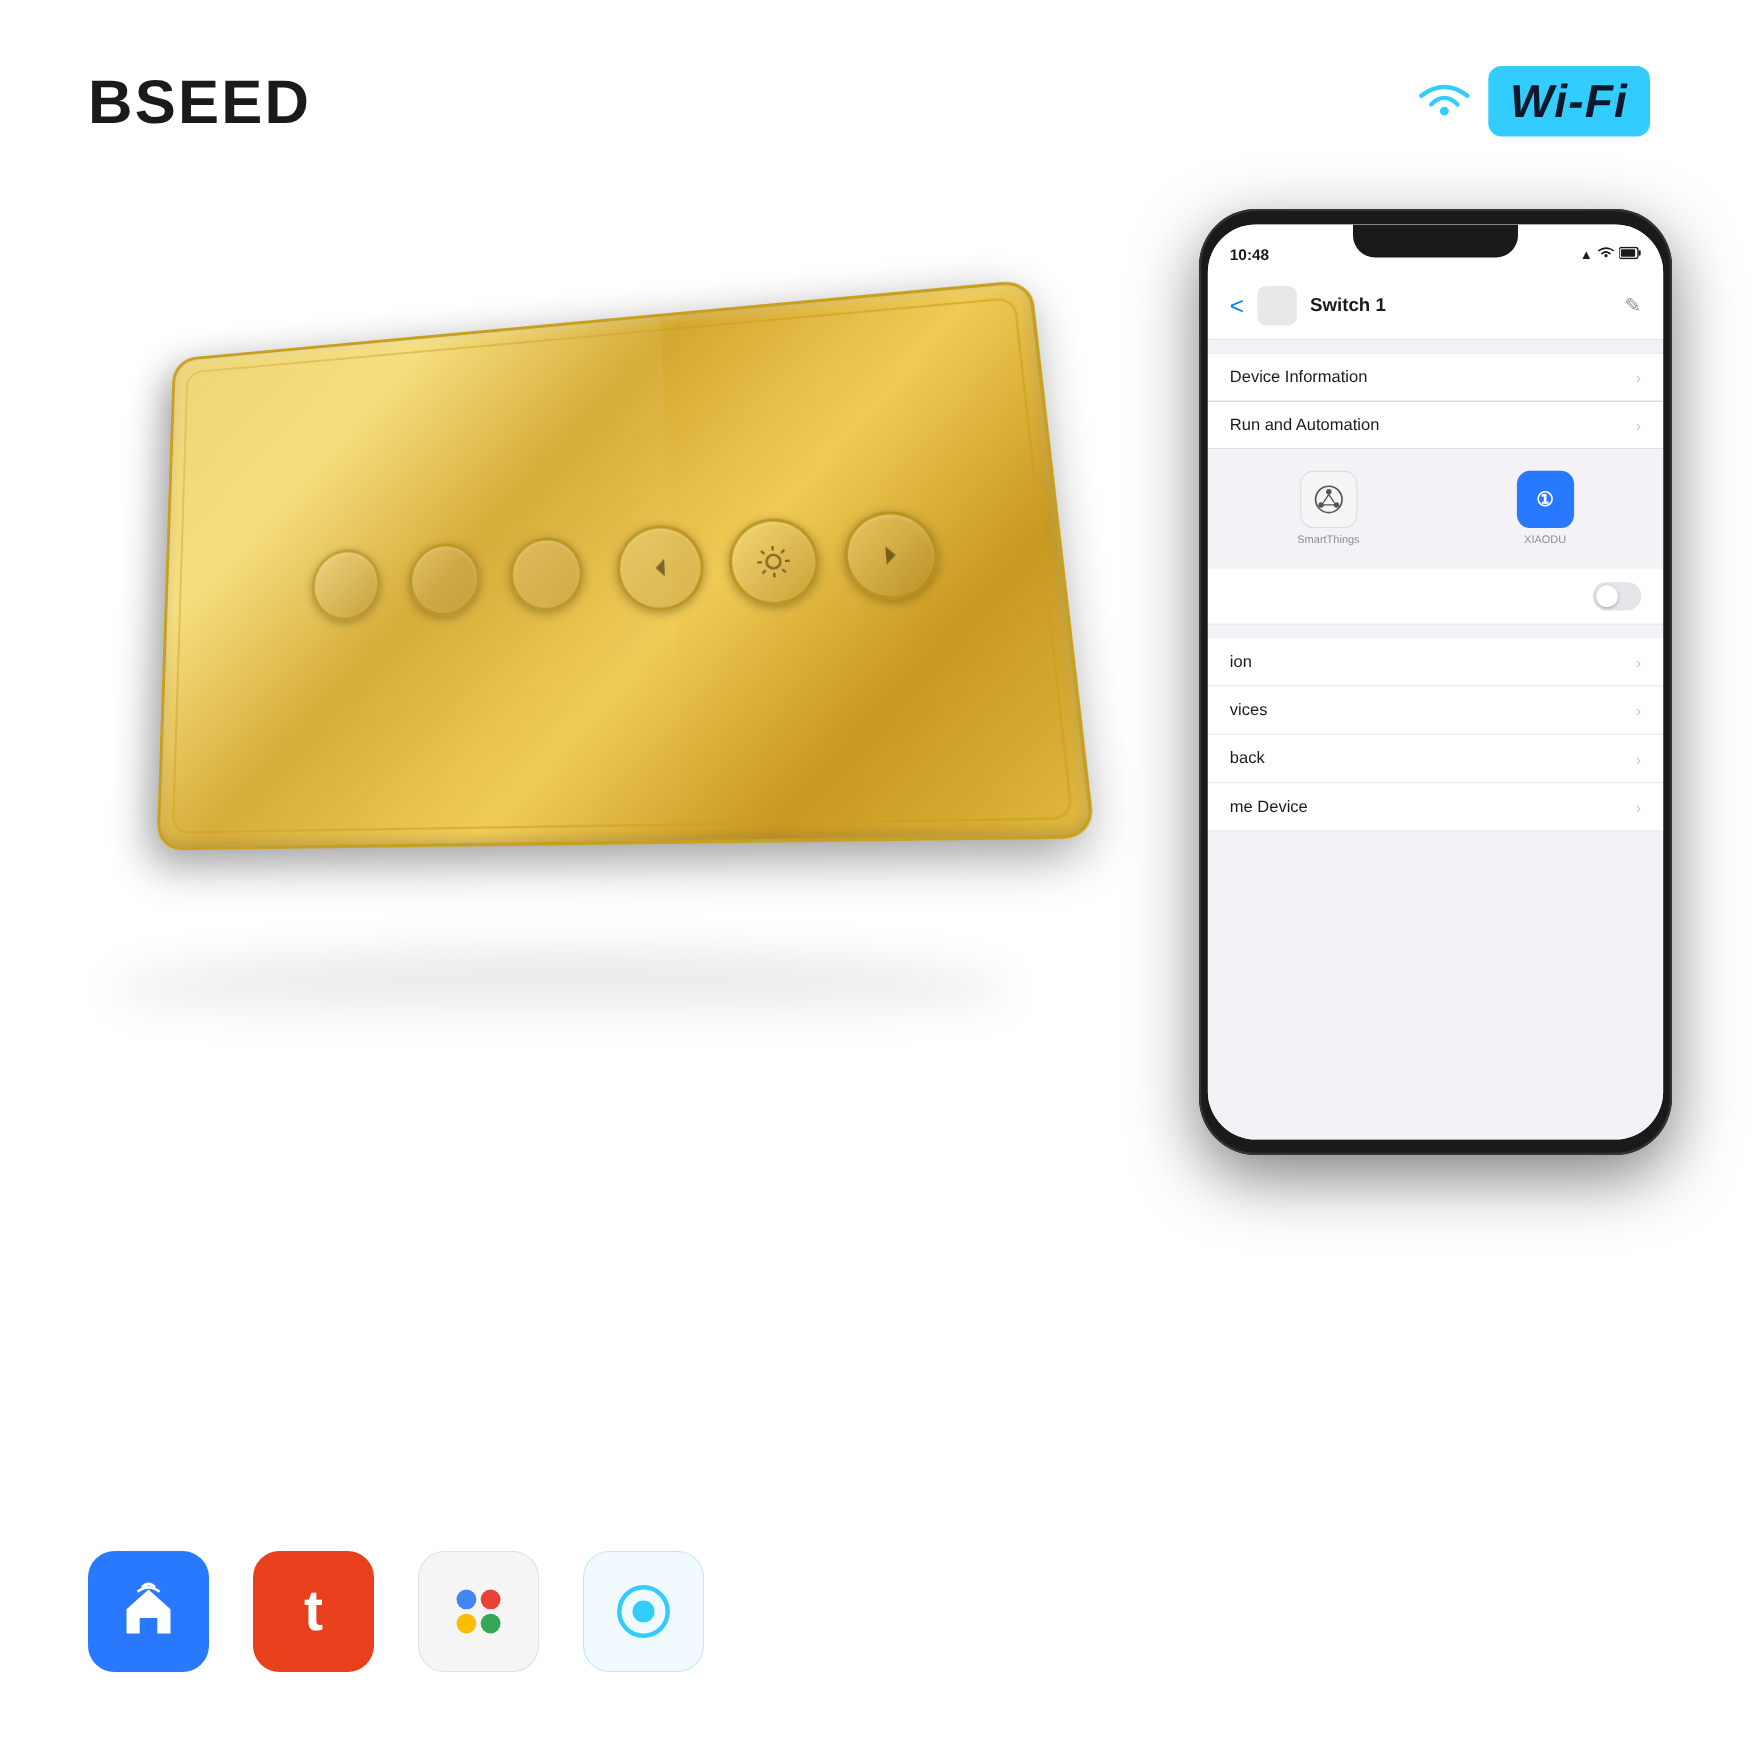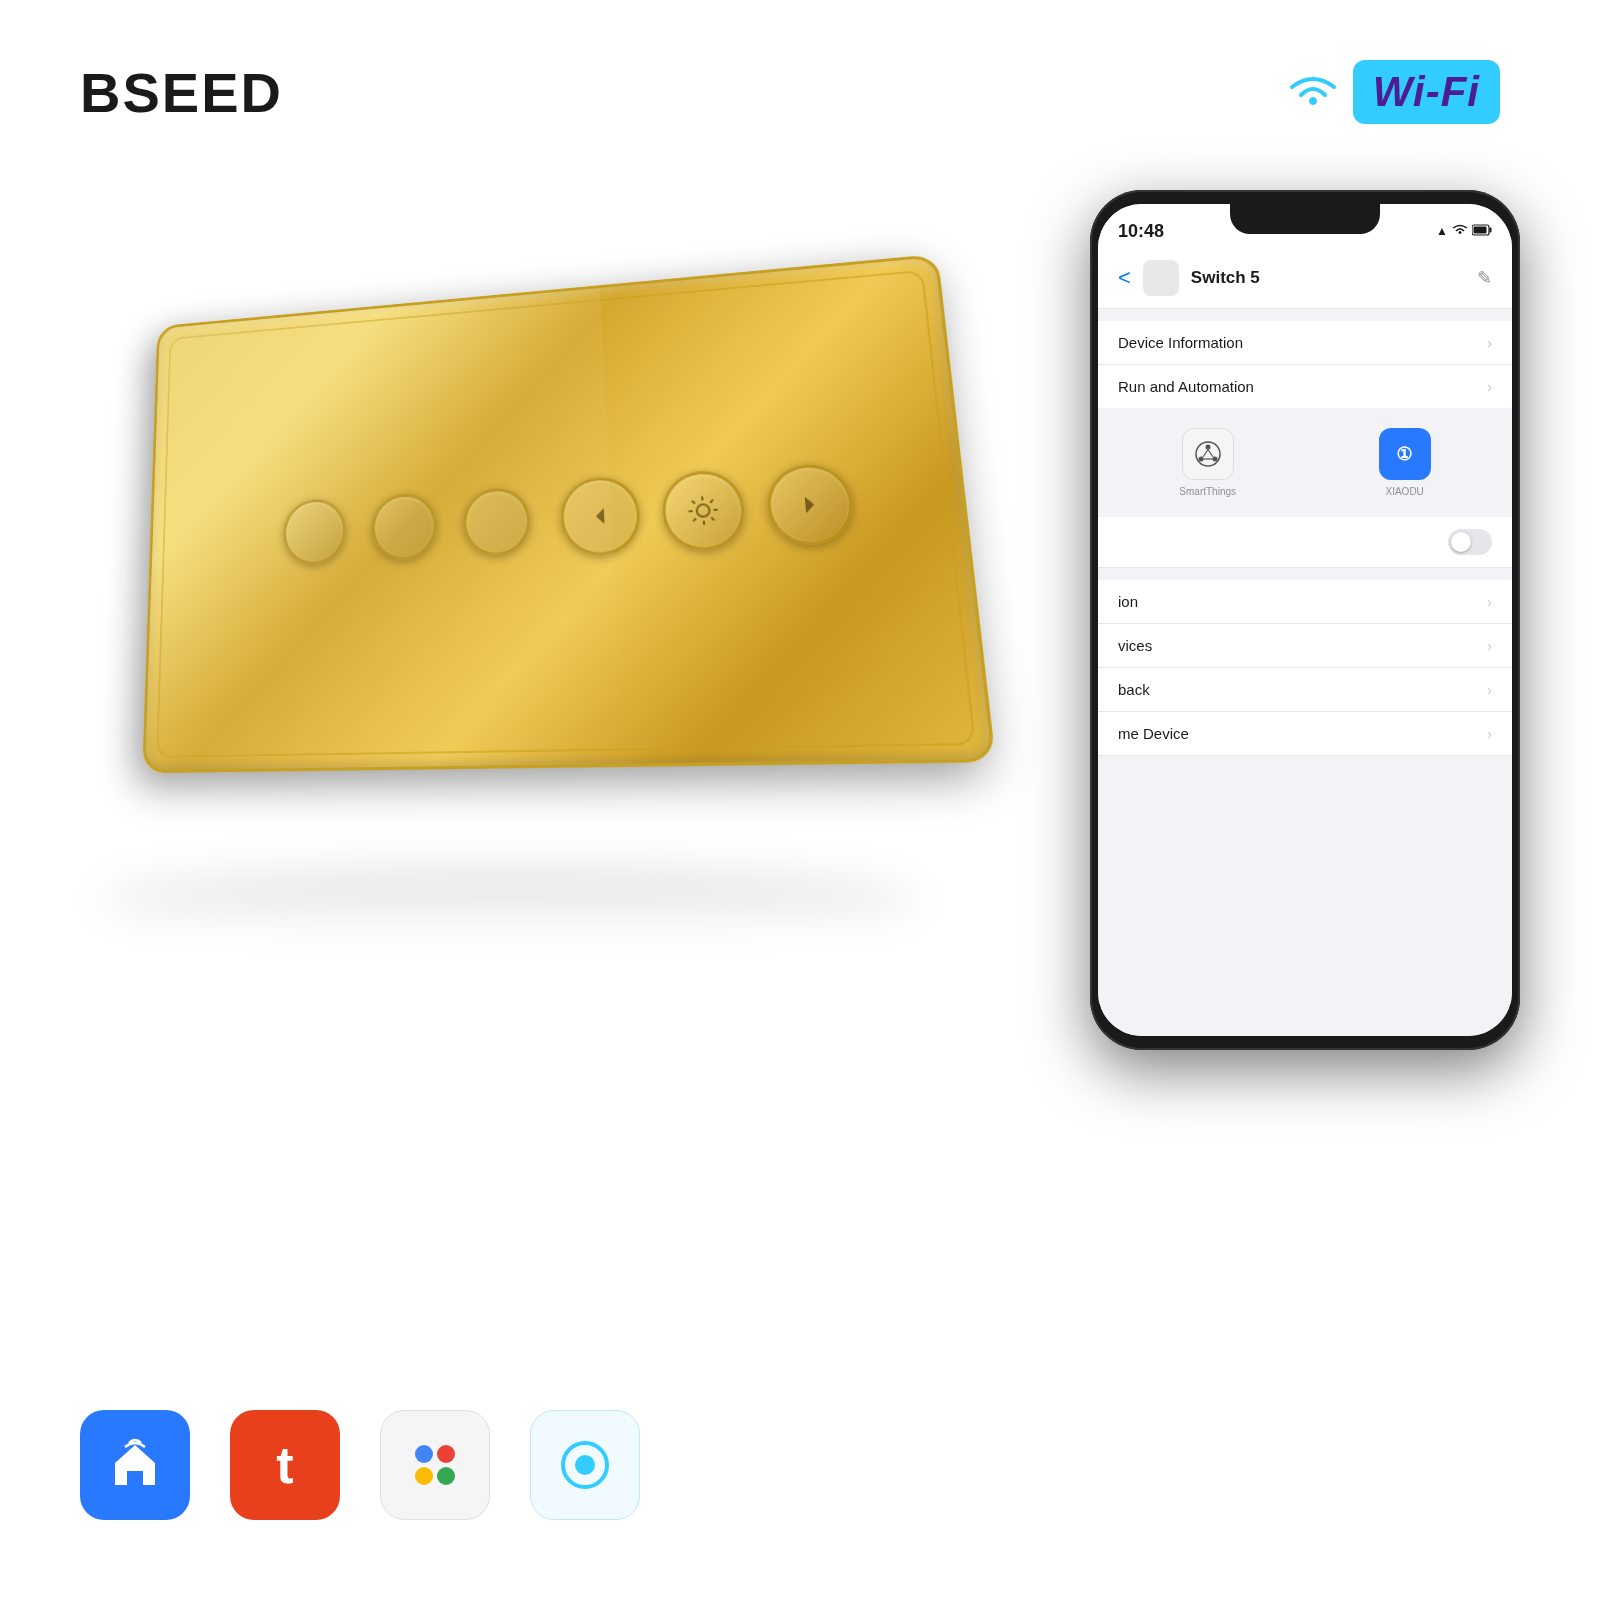--- a/index.html
+++ b/index.html
@@ -40,21 +40,21 @@
     .wifi-text-box {
       background: #33ccff;
       border-radius: 12px;
       padding: 8px 20px;
       display: flex;
       align-items: center;
     }
     .wifi-label {
       font-size: 42px;
       font-weight: 900;
-      color: #4c1d95;
+      color: #0f172a;
       font-style: italic;
       letter-spacing: 1px;
     }
 
     
     .switch-container {
       position: absolute;
       top: 200px;
       left: 60px;
       width: 900px;
@@ -217,21 +217,21 @@
       height: 44px;
       background: white;
       display: flex;
       align-items: center;
       justify-content: space-between;
       padding: 0 20px;
       z-index: 5;
     }
 
     .status-time {
-      font-size: 18px;
+      font-size: 14px;
       font-weight: 600;
       color: #1a1a1a;
       padding-top: 10px;
     }
 
     .status-icons {
       display: flex;
       gap: 4px;
       align-items: center;
       padding-top: 10px;
@@ -516,21 +516,21 @@
             </svg>
           </span>
         </div>
       </div>
 
       <div class="app-content">
 
         <div class="app-header">
           <span class="app-back-btn">&lt;</span>
           <div class="app-device-thumb"></div>
-          <span class="app-device-name">Switch 5</span>
+          <span class="app-device-name">Switch 1</span>
           <span class="app-edit-btn">✎</span>
         </div>
 
         <div class="menu-list">
           <div class="menu-item">
             <span>Device Information</span>
             <span class="menu-chevron">›</span>
           </div>
           <div class="menu-item">
             <span>Run and Automation</span>

